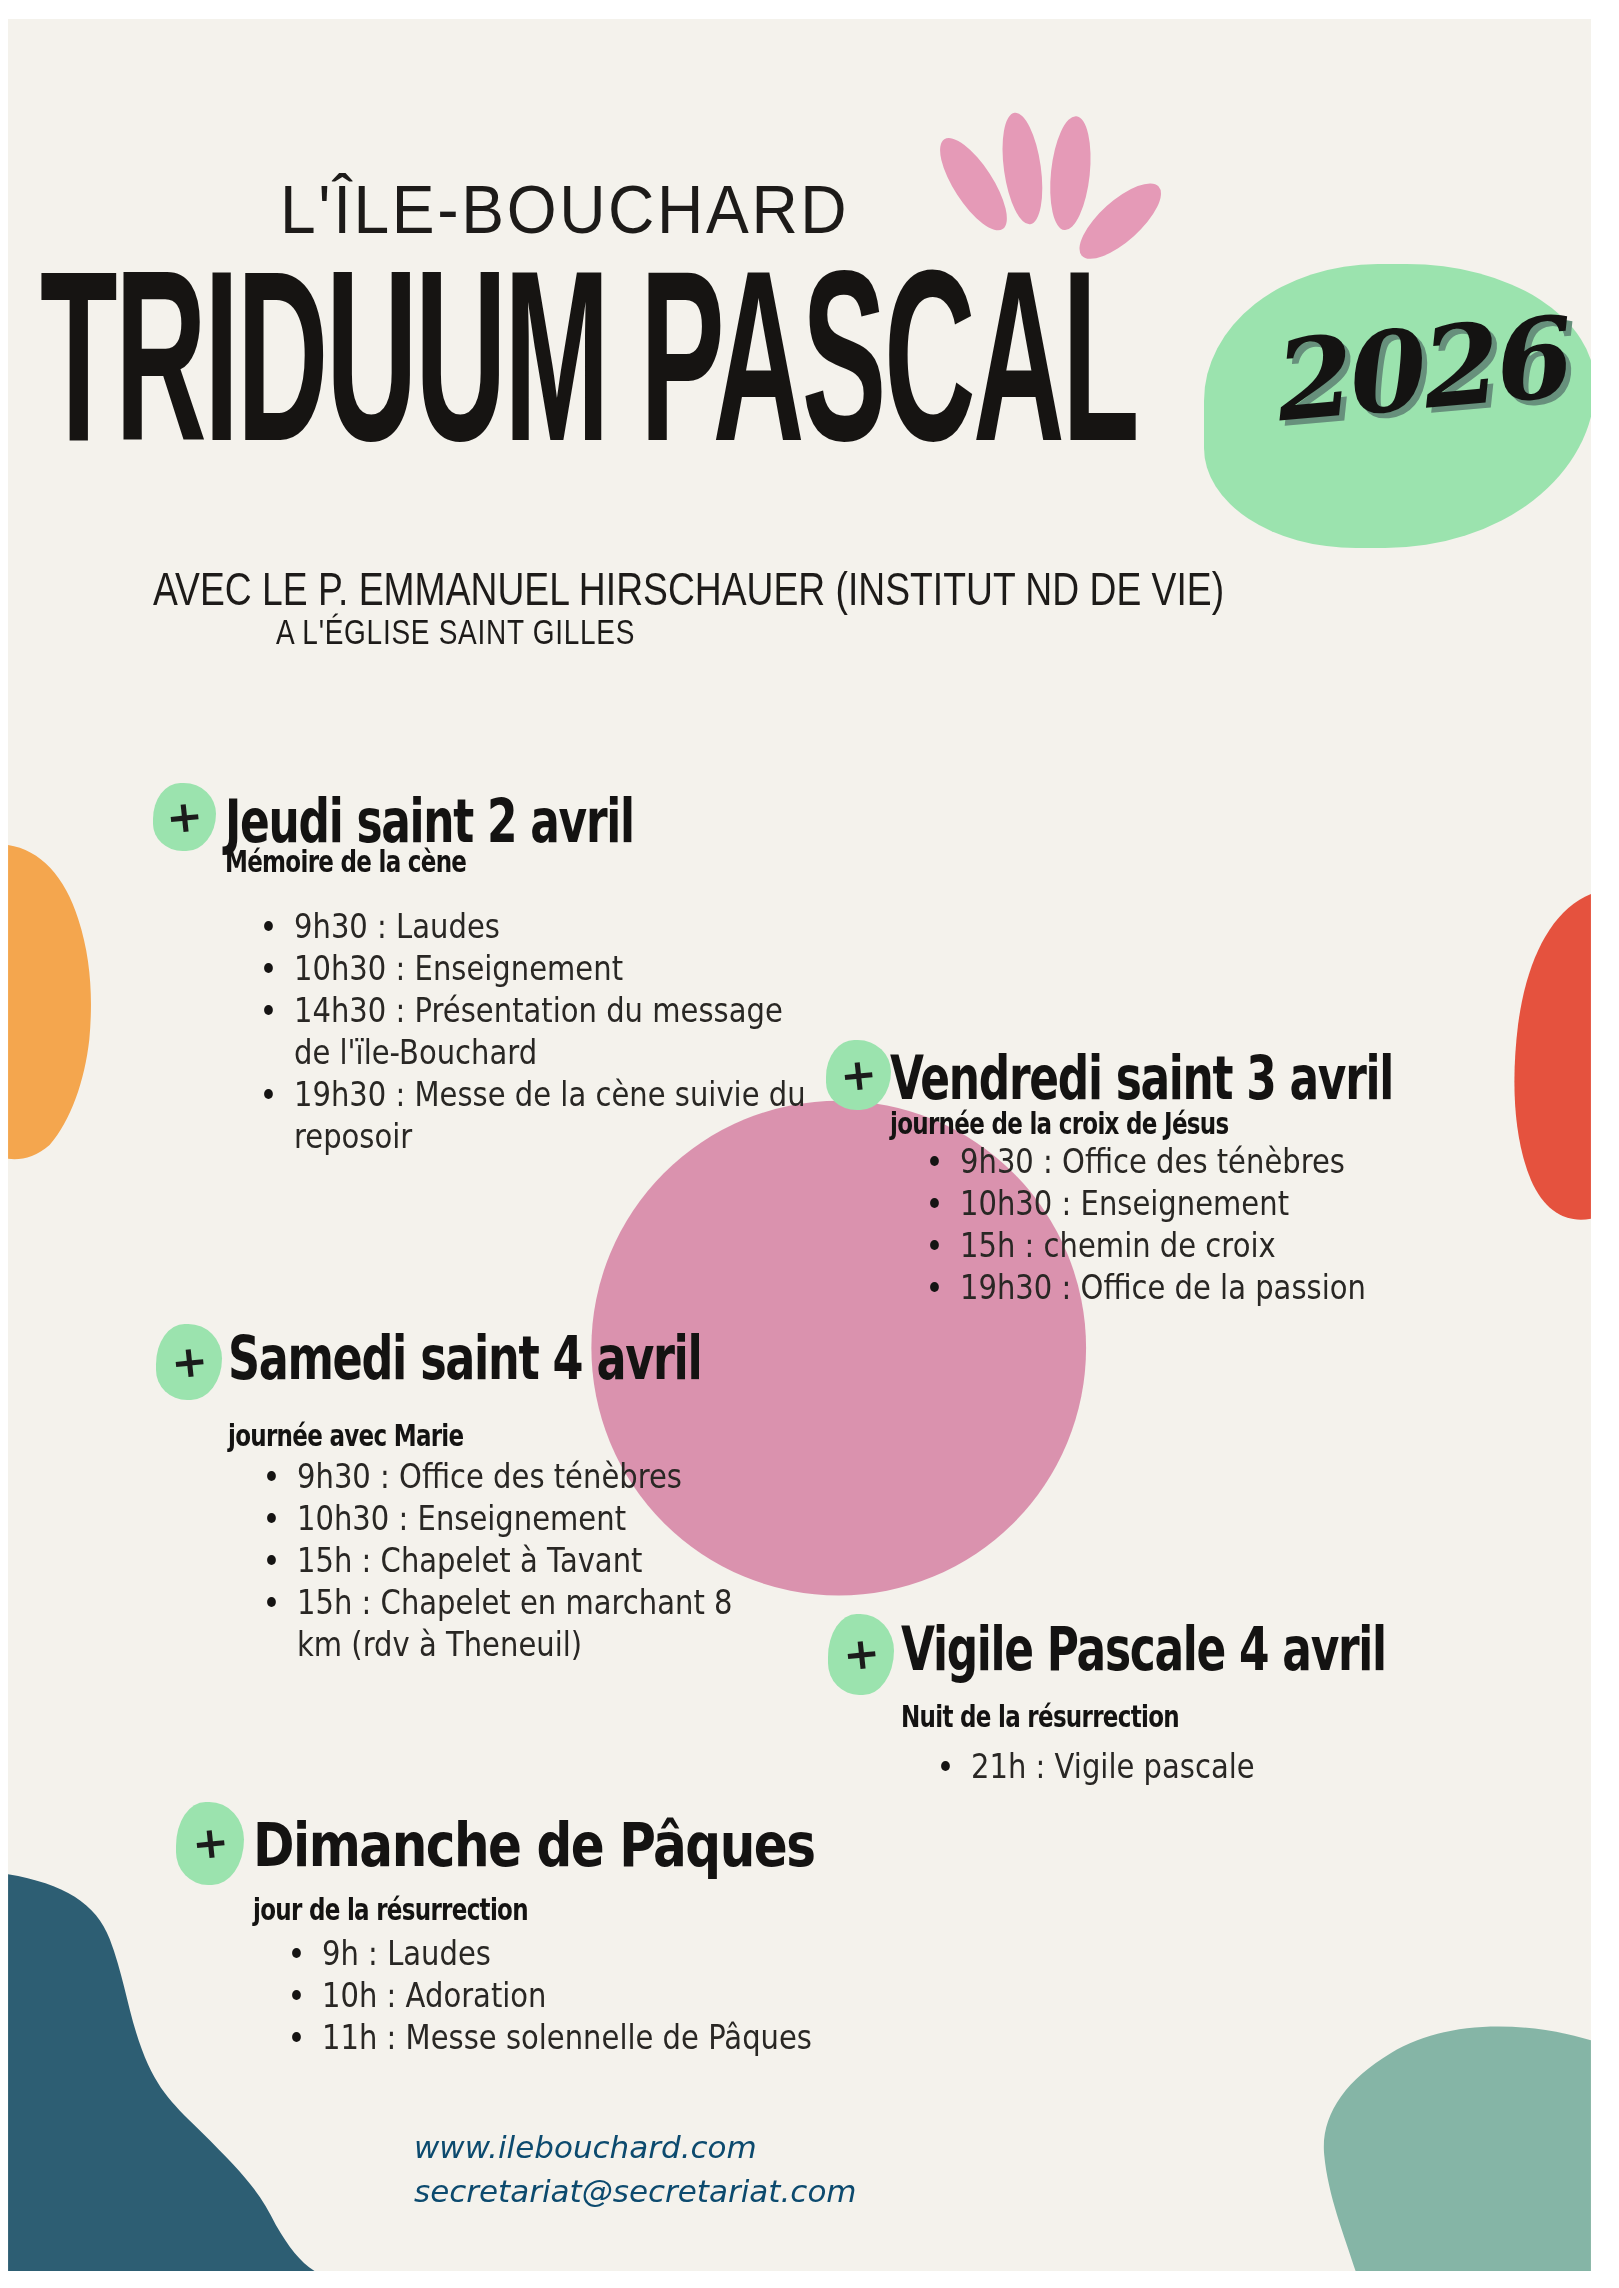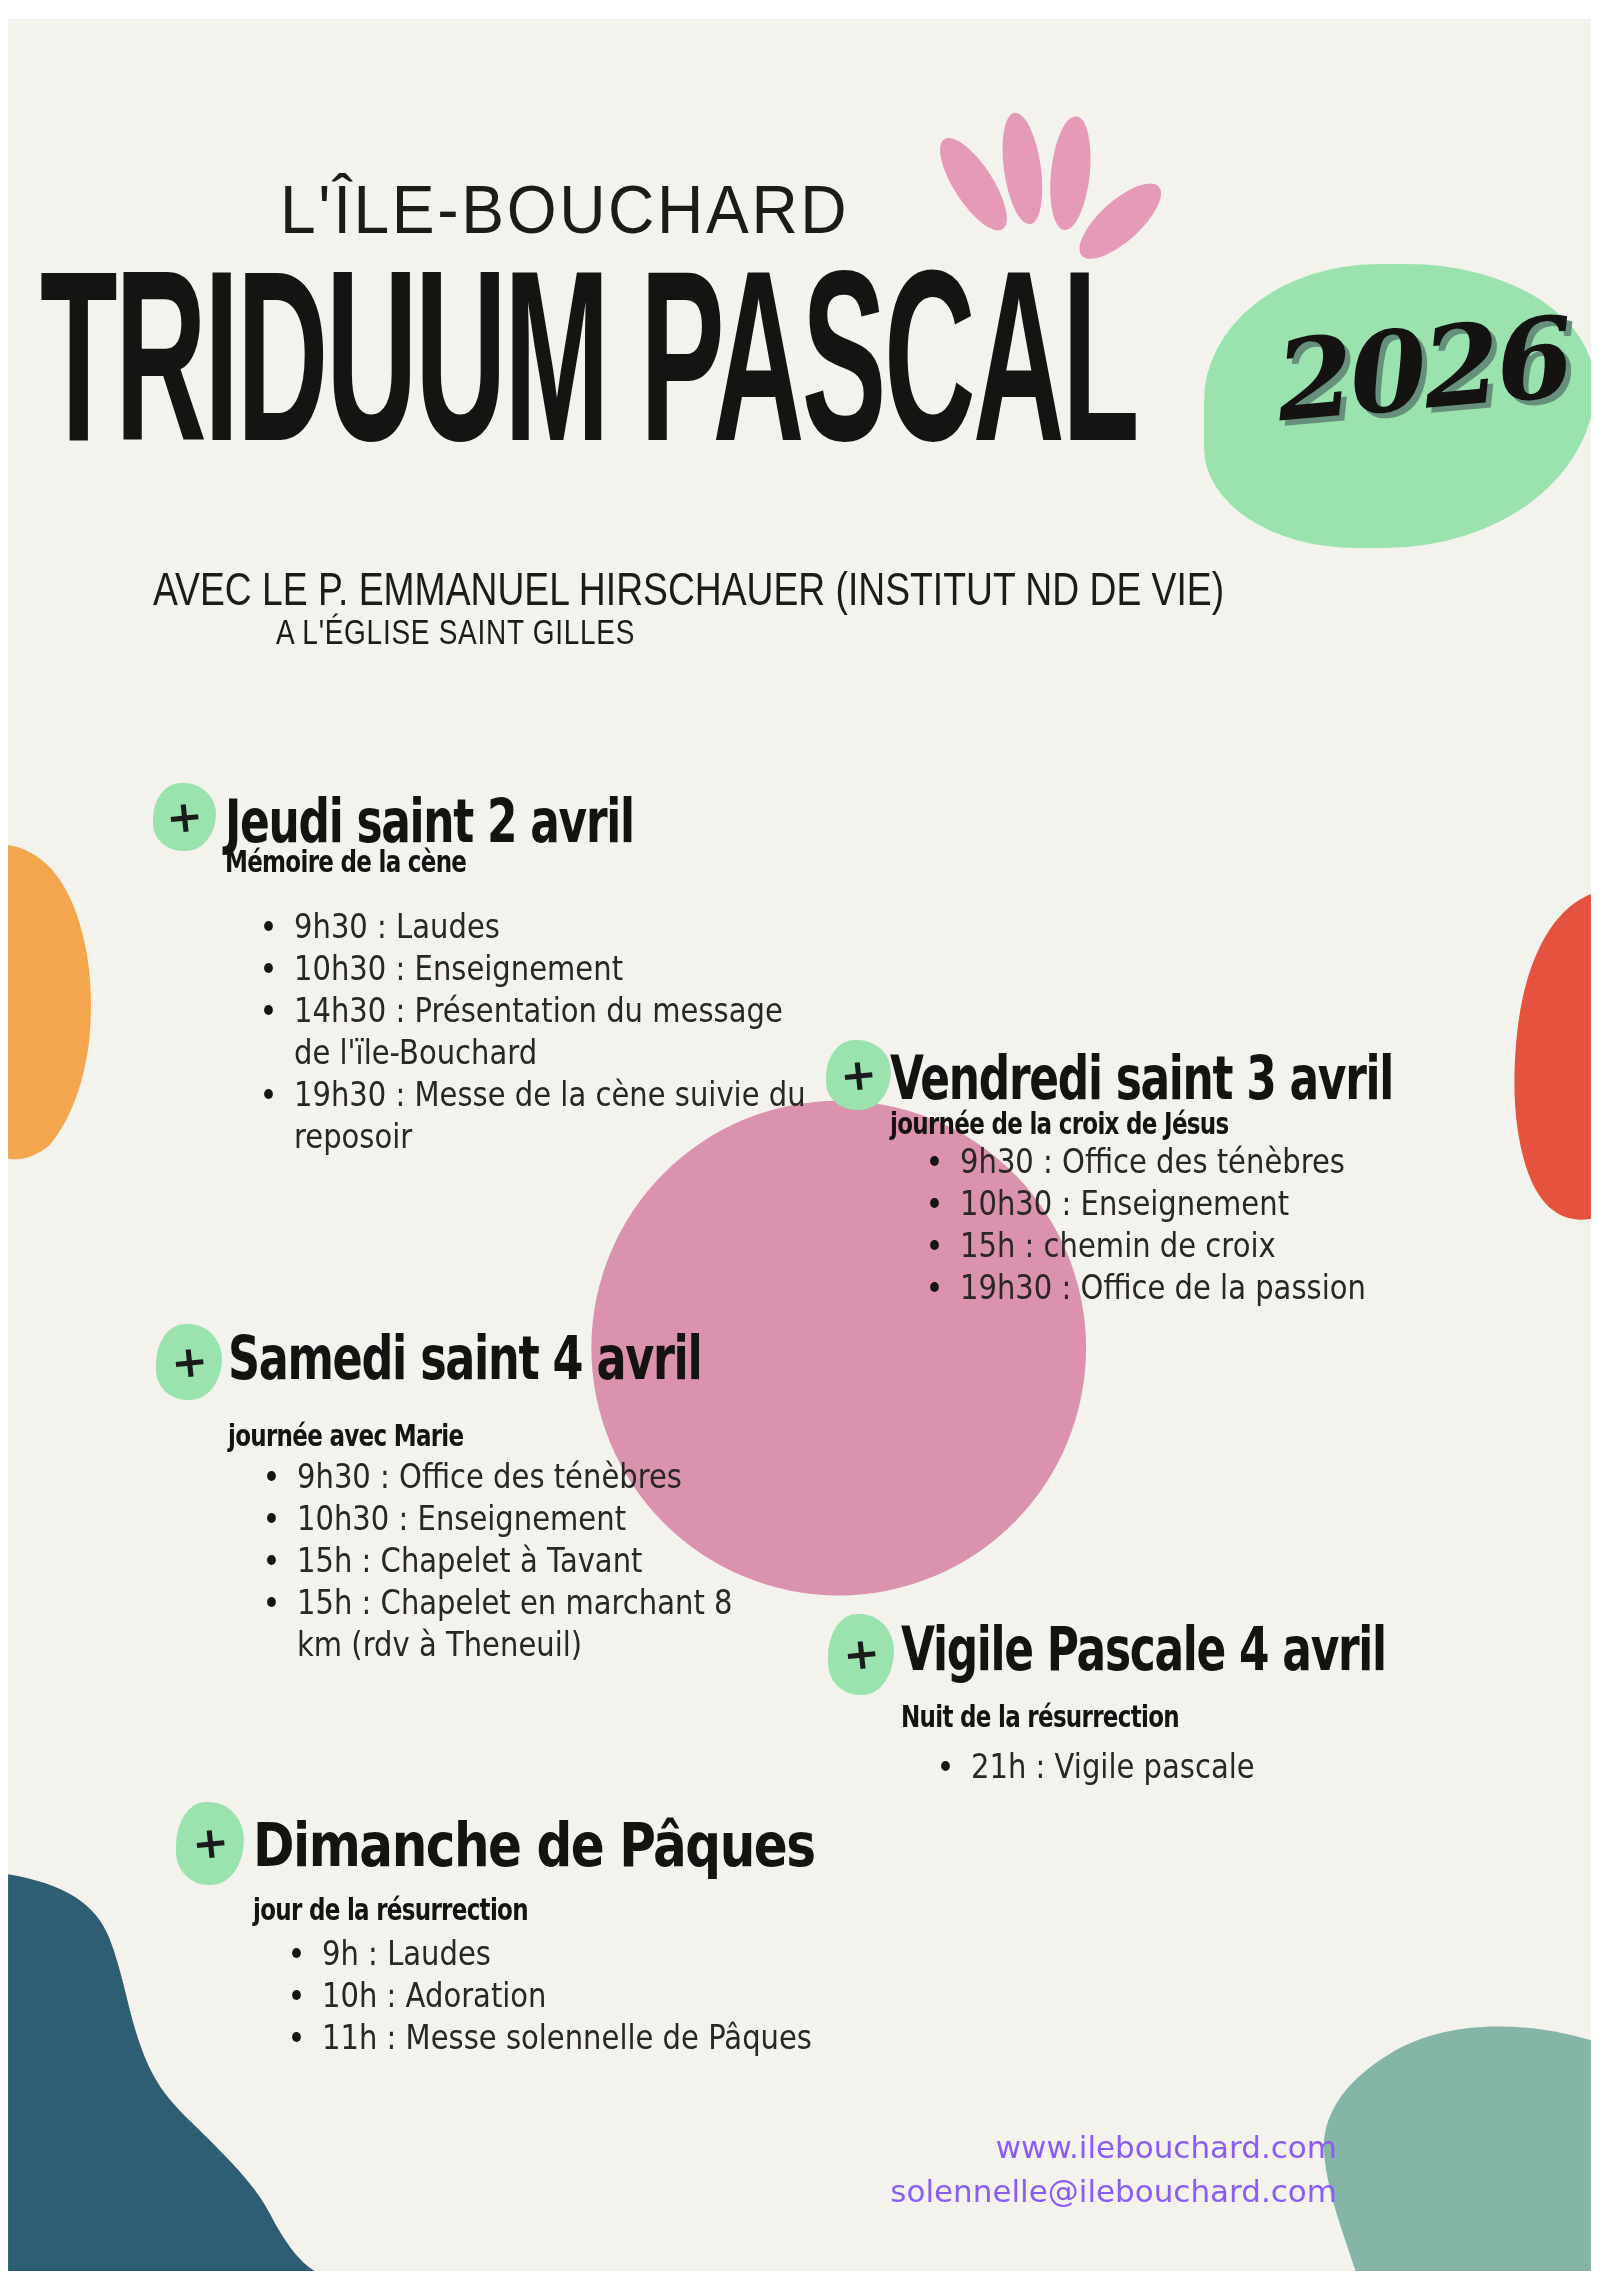--- a/index.html
+++ b/index.html
@@ -25,22 +25,22 @@
          display:flex;align-items:center;justify-content:center;}
   .plus-blob span{font-size:44px;font-weight:700;color:#1b1b1b;transform:rotate(-6deg);line-height:1;}
   .sec-title{position:absolute;z-index:4;font-weight:700;font-size:61px;letter-spacing:-1.8px;color:#141312;
          white-space:nowrap;transform-origin:left top;line-height:1;}
   .sec-sub{position:absolute;z-index:4;font-weight:700;font-size:29.5px;letter-spacing:-0.9px;color:#141312;
          white-space:nowrap;transform:scaleX(0.78);transform-origin:left top;line-height:1.1;}
   .blist{position:absolute;z-index:4;margin:0;padding:0;list-style:none;font-size:33px;line-height:42px;
          color:#292724;transform:scaleX(0.88);transform-origin:left top;width:701px;}
   .blist li{position:relative;white-space:pre-line;margin:0;padding:0;}
   .blist li::before{content:"";position:absolute;left:-34px;top:15.7px;width:10px;height:10px;border-radius:50%;background:#151413;}
-  .footer{position:absolute;left:406px;top:2106px;width:923px;z-index:4;text-align:right;font-size:31px;
-         line-height:44px;color:#8b5cf6;}
+  .footer{position:absolute;left:406px;top:2106px;width:923px;z-index:4;text-align:left;font-size:31px;
+         line-height:44px;color:#0c4a6e;font-style:italic;}
 </style>
 </head>
 <body>
 
 <div class="poster">
 
   <svg class="shapes" width="1583" height="2252" viewBox="0 0 1715 2440">
     <circle cx="900" cy="1440" r="268" fill="#da92ae"></circle>
     <ellipse cx="1046" cy="179" rx="21" ry="58" fill="#e59ab7" transform="rotate(-33 1046 179)"></ellipse>
     <ellipse cx="1099" cy="162" rx="20" ry="61" fill="#e59ab7" transform="rotate(-8 1099 162)"></ellipse>
@@ -113,17 +113,17 @@
   <div class="sec-title" style="left:245px;top:1795px;transform:scaleX(0.82);">Dimanche de Pâques</div>
   <div class="sec-sub" style="left:245px;top:1875px;">jour de la résurrection</div>
   <ul class="blist" style="left:314px;top:1914px;">
     <li>9h : Laudes</li>
     <li>10h : Adoration</li>
     <li>11h : Messe solennelle de Pâques</li>
   </ul>
 
   <div class="footer">
     <div>www.ilebouchard.com</div>
-    <div>solennelle@ilebouchard.com</div>
+    <div>secretariat@secretariat.com</div>
   </div>
 
 </div>
 
 
 </body></html>

